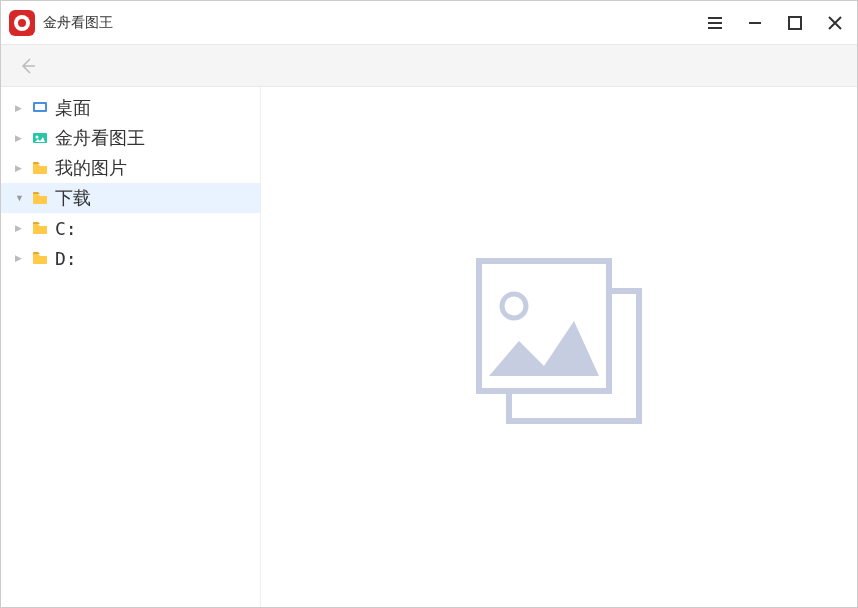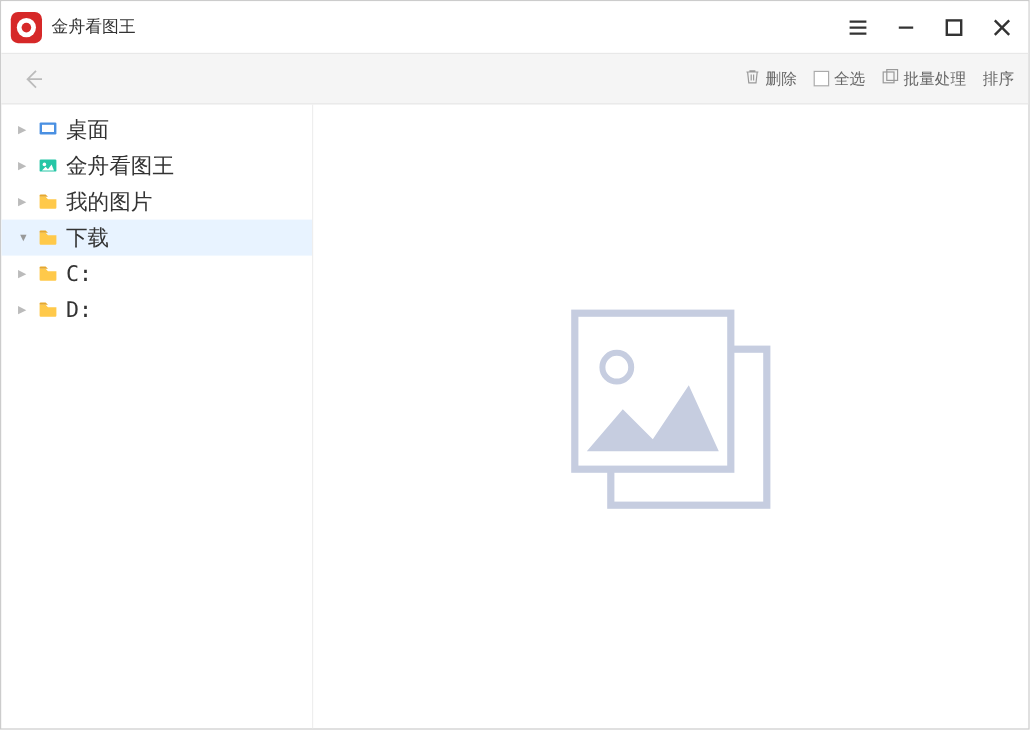--- a/index.html
+++ b/index.html
@@ -192,46 +192,20 @@
   </div>
 </div>
 
 <div class="toolbar">
   <div class="back-btn">
     <svg width="22" height="22" viewBox="0 0 22 22">
         <path d="M14 4l-7 7 7 7M7 11h12" stroke="#bbb" stroke-width="1.5" fill="none"></path>
       </svg>
   </div>
   <div class="toolbar-spacer"></div>
-  <div class="toolbar-actions">
-    <div class="toolbar-action">
-      <span>
-        <svg width="14" height="14" viewBox="0 0 14 14">
-            <path d="M2 3h10M5 3V2h4v1M3 3l1 9h6l1-9M6 5v5M8 5v5" stroke="#999" stroke-width="1" fill="none"></path>
-          </svg>
-      </span>
-      <span>删除</span>
-    </div>
-    <div class="toolbar-action">
-      <span class="checkbox"></span>
-      <span>全选</span>
-    </div>
-    <div class="toolbar-action">
-      <span>
-        <svg width="14" height="14" viewBox="0 0 14 14">
-            <rect x="1" y="3" width="9" height="9" stroke="#999" fill="none"></rect>
-            <rect x="4" y="1" width="9" height="9" stroke="#999" fill="none"></rect>
-          </svg>
-      </span>
-      <span>批量处理</span>
-    </div>
-    <div class="toolbar-action">
-      <span>排序</span>
-    </div>
-  </div>
 </div>
 
 <div class="content">
   <div class="sidebar">
 
     <div class="tree-item">
       <span class="tree-arrow">▶</span>
       <span class="tree-icon">
         <svg class="folder-svg" viewBox="0 0 18 18">
             <rect x="2" y="3" width="14" height="10" rx="1" fill="#4a90e2"></rect>

